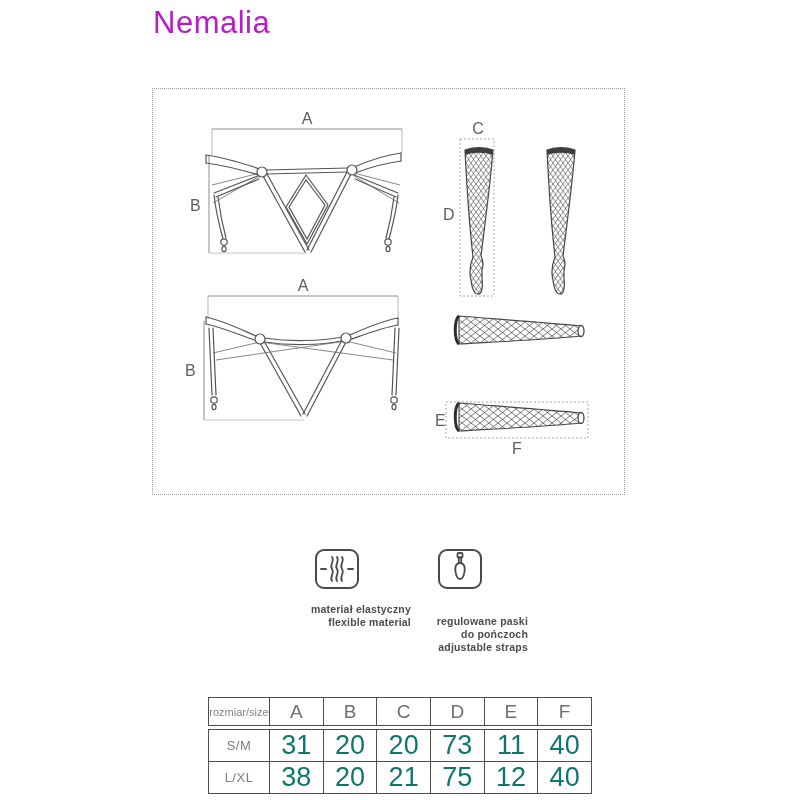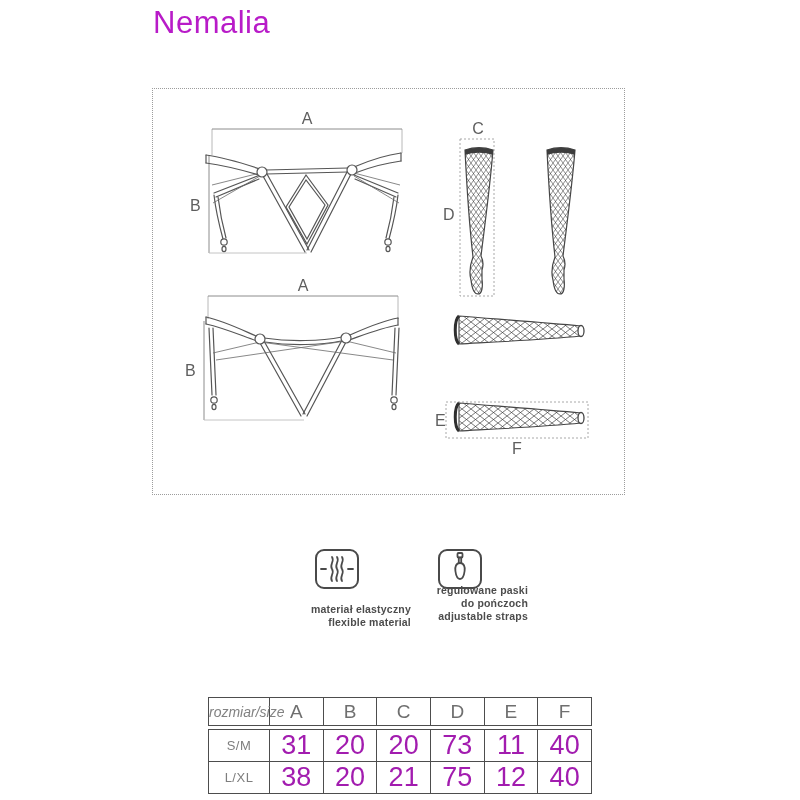--- a/index.html
+++ b/index.html
@@ -14,24 +14,24 @@
   .icon-box{position:absolute;overflow:visible;}
   .caption{position:absolute;text-align:right;font-size:10.5px;font-weight:bold;
            color:#4c4c4c;line-height:13px;letter-spacing:0.2px;}
   .size-table{position:absolute;left:208px;top:697px;width:384px;}
   table.tbl{border-collapse:collapse;table-layout:fixed;width:384px;}
   table.tbl td{border:1.6px solid #4d4d4d;text-align:center;padding:0;vertical-align:middle;}
   table.head td{height:27px;}
   table.body{margin-top:3px;}
   table.body td{height:27px;}
   td.c0{width:60px;}
-  .hdr-size{font-size:14px;color:#828282;font-style:italic;}
+  .hdr-size{font-size:11px;color:#828282;}
   .hdr-letter{font-size:19px;color:#6f6f6f;}
   .size-label{font-size:13px;color:#7e7e7e;letter-spacing:0.5px;}
-  .num{font-size:27px;color:#a21caf;}
+  .num{font-size:27px;color:#0f766e;}
 </style>
 </head>
 <body>
 
 <div class="page">
 
   <div class="title">Nemalia</div>
 
   <div class="frame">
 
@@ -193,21 +193,21 @@
       <line x1="25.2" y1="11.5" x2="25.2" y2="17"></line>
       <path d="M24,17 c-4,0 -5.2,4 -4.6,8 c0.5,4 2.1,8 4.6,8 c2.5,0 4.1,-4 4.6,-8 c0.6,-4 -0.6,-8 -4.6,-8 Z"></path>
     </g>
   </svg>
 
   <div class="caption" style="left:265px;top:603px;width:146px;">
     <div>materiał elastyczny</div>
     <div>flexible material</div>
   </div>
 
-  <div class="caption" style="left:392px;top:584px;width:136px;">
+  <div class="caption" style="left:392px;top:615px;width:136px;">
     <div>regulowane paski</div>
     <div>do pończoch</div>
     <div>adjustable straps</div>
   </div>
 
   <div class="size-table">
     <table class="tbl head">
       <tbody>
           <tr>
         <td class="c0 hdr-size">rozmiar/size</td>

